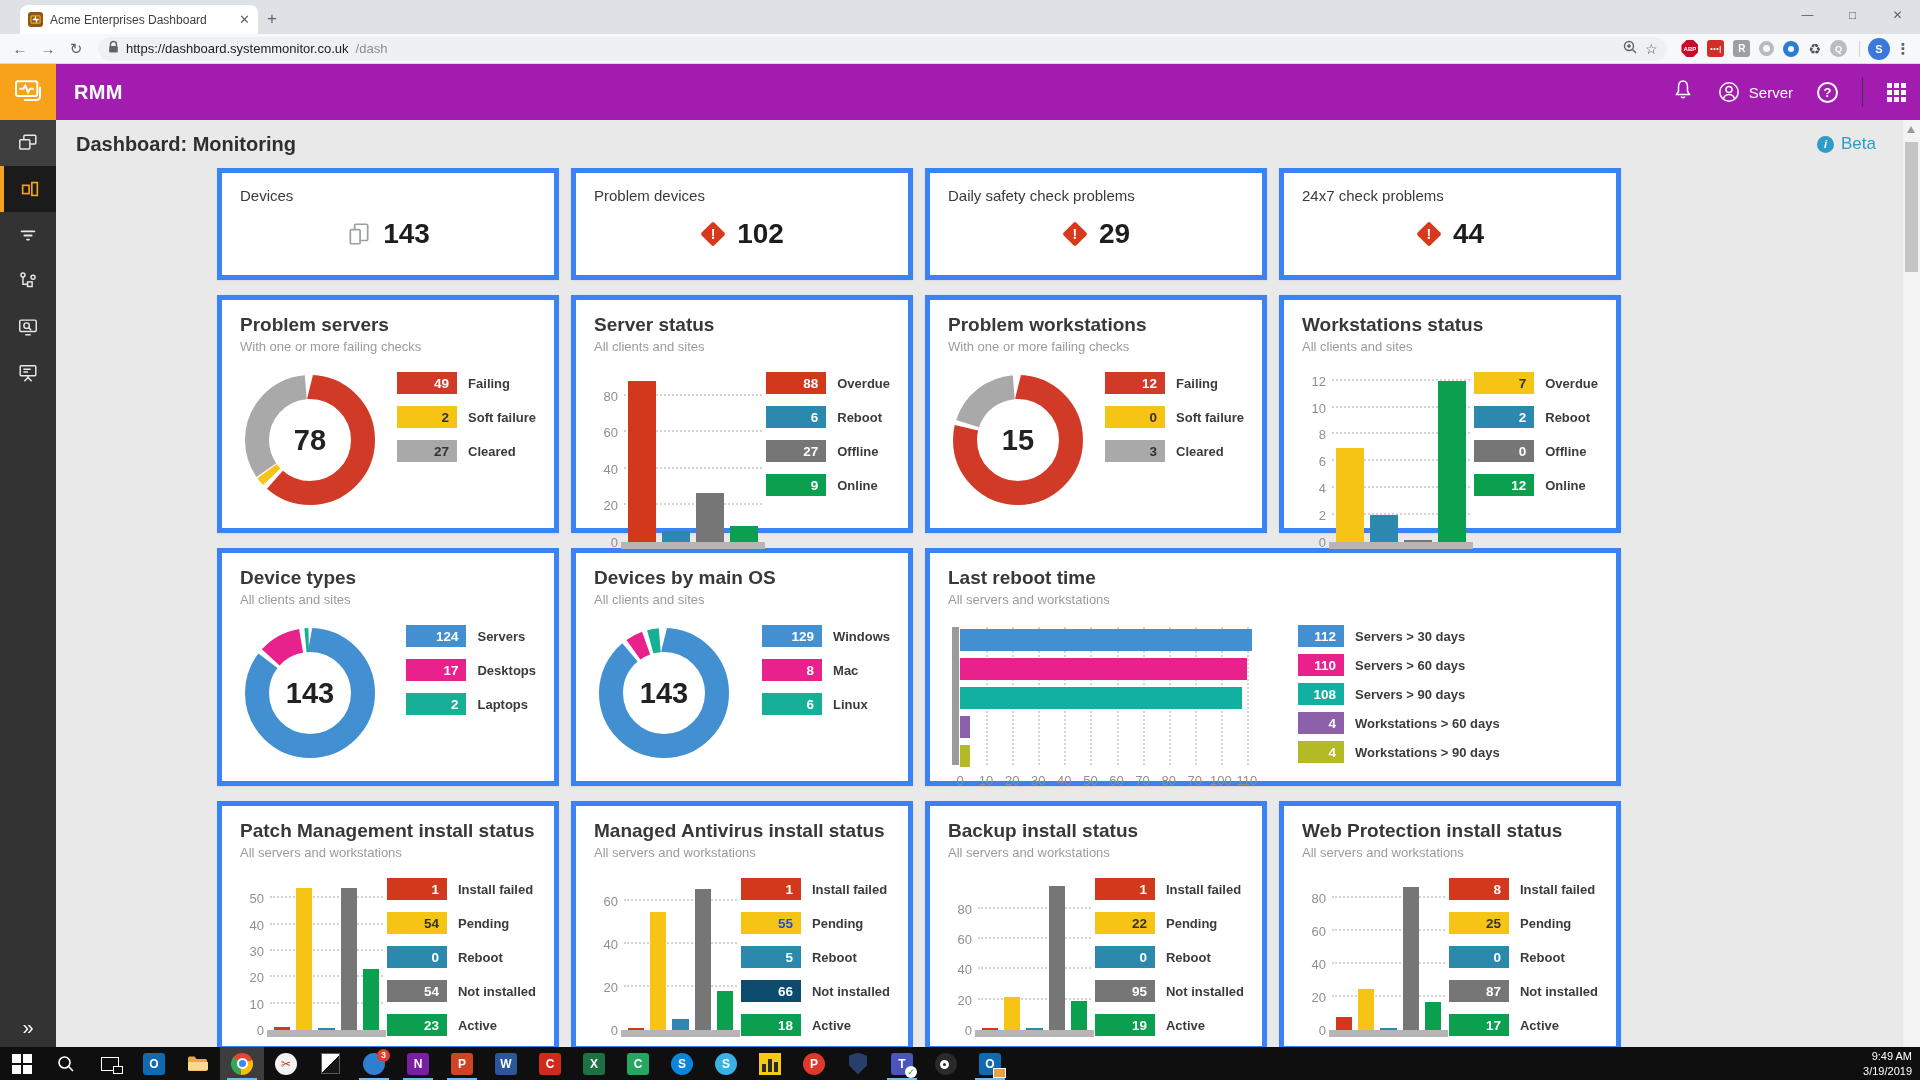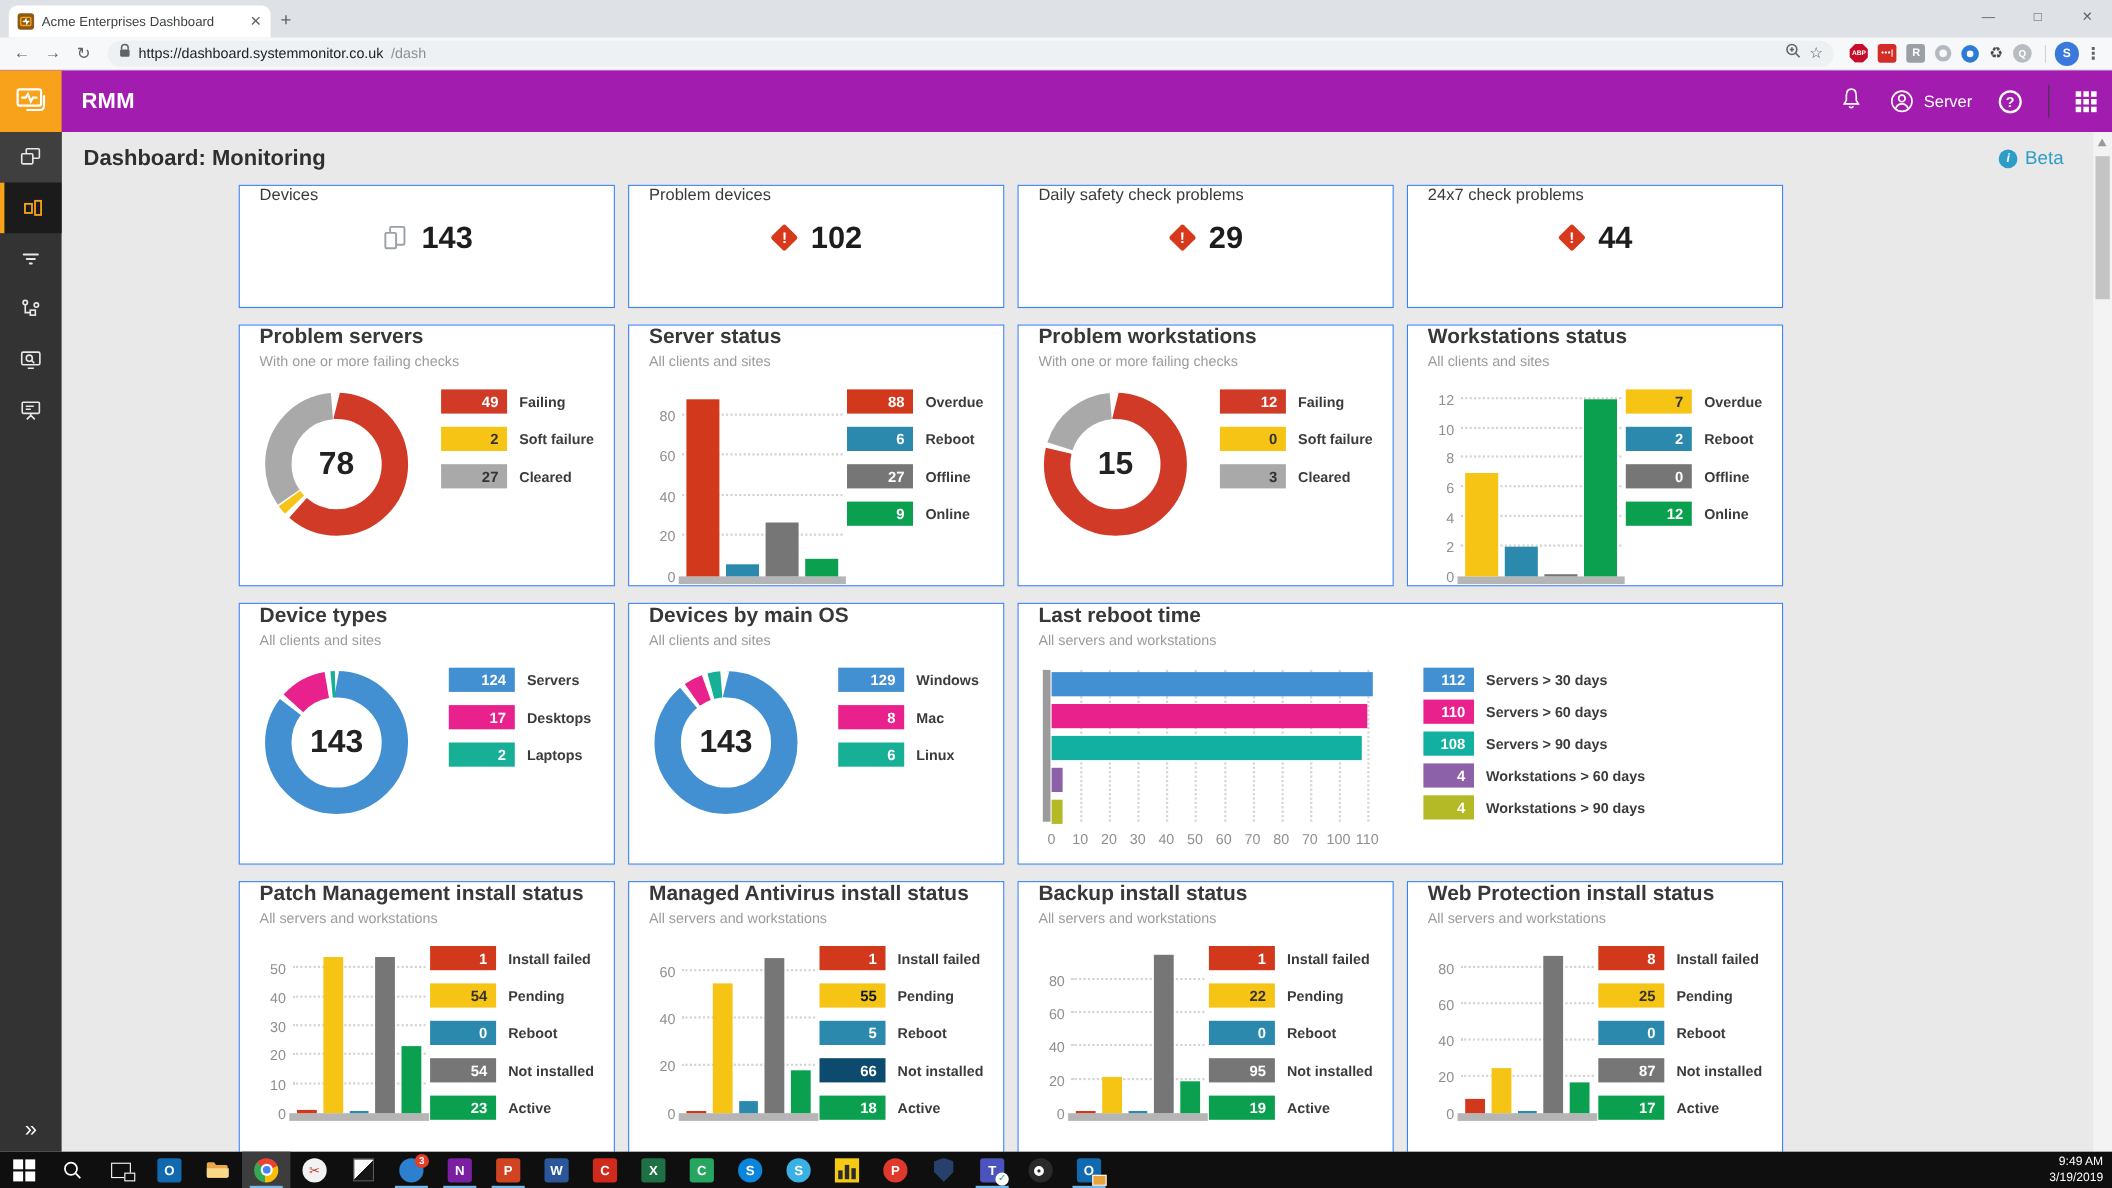--- a/index.html
+++ b/index.html
@@ -1,20 +1,20 @@
 <!DOCTYPE html>
 <html><head>
 <meta charset="utf-8">
 <style>
   * { margin:0; padding:0; box-sizing:border-box; }
   html,body { width:1920px; height:1080px; overflow:hidden; }
   body { font-family:"Liberation Sans","DejaVu Sans",sans-serif; background:#e9e9e9; position:relative; }
 
   
-  .tabstrip { height:34px; background:#dee1e6; position:relative; display:flex; align-items:flex-end; padding-left:8px; }
+  .tabstrip { height:34px; background:#dee1e6; position:relative; display:flex; align-items:flex-end; padding-left:20px; }
   .tab { width:238px; height:29px; background:#fff; border-radius:8px 8px 0 0; display:flex; align-items:center; padding:0 8px; gap:7px; }
   .favicon { width:15px; height:15px; background:#8a5a14; border-radius:3px; display:flex; align-items:center; justify-content:center; flex:0 0 auto; }
   .tab-title { font-size:12px; color:#3c4043; white-space:nowrap; overflow:hidden; flex:1; }
   .tab-close { color:#5f6368; font-size:13px; cursor:default; }
   .newtab { width:28px; height:28px; display:flex; align-items:center; justify-content:center; color:#5f6368; font-size:17px; margin-bottom:1px; }
   .win-controls { position:absolute; right:0; top:0; height:30px; display:flex; }
   .win-controls span { width:45px; text-align:center; line-height:30px; color:#5f6368; font-size:12px; }
 
   .toolbar { height:30px; background:#f7f8f9; border-bottom:1px solid #d7dade; display:flex; align-items:center; padding:0 8px; gap:4px; }
   .nav-ic { width:24px; text-align:center; font-size:15px; color:#5f6368; }
@@ -53,21 +53,21 @@
   .side-item.active { background:#1b1b1b; border-left:4px solid #f7a21a; }
   .side-expand { position:absolute; bottom:8px; width:56px; text-align:center; color:#fff; font-size:20px; }
 
   
   .content { position:absolute; left:56px; top:120px; right:0; bottom:33px; background:#e9e9e9; overflow:hidden; }
   .page-head-title { position:absolute; top:13px; left:20px; font-size:20px; font-weight:600; color:#2f2f2f; }
   .beta { position:absolute; top:14px; right:44px; display:flex; align-items:center; gap:7px; color:#2d9dc7; font-size:17px; }
   .beta-i { width:17px; height:17px; border-radius:50%; background:#2d9dc7; color:#fff; font-size:11px; font-weight:700; font-style:italic; display:flex; align-items:center; justify-content:center; }
 
   .board { margin:48px 0 0 161px; display:grid; grid-template-columns:repeat(4,342px); grid-template-rows:112px 238px 238px 250px; gap:15px 12px; }
-  .card { background:#fff; border:1px solid #3b82f6; box-shadow:0 1px 2px rgba(0,0,0,.07); padding:0 18px; }
+  .card { background:#fff; border:5px solid #3b82f6; box-shadow:0 1px 2px rgba(0,0,0,.07); padding:14px 18px; }
   .wide { grid-column:span 2; }
 
   .stat-title { font-size:15px; color:#3a3a3a; }
   .stat-value { display:flex; align-items:center; justify-content:center; gap:11px; margin-top:14px; }
   .stat-num { font-size:28px; font-weight:700; color:#1d1d1d; }
   .alert-ic { position:relative; width:26px; height:26px; flex:0 0 auto; }
   .diamond { position:absolute; left:4px; top:4px; width:18px; height:18px; background:#d8391d; border-radius:2px; transform:rotate(45deg); }
   .excl { position:absolute; inset:0; display:flex; align-items:center; justify-content:center; color:#fff; font-weight:700; font-size:14px; }
 
   .card-title { font-size:19px; font-weight:600; color:#383838; }
@@ -656,21 +656,21 @@
               <div class="vtick" style="bottom: 91.7143px;">40</div>
               <div class="vtick" style="bottom: 134.571px;">60</div>
             </div>
           </div>
         <div class="legend">
             <div class="leg-row">
               <div class="pill" style="background: rgb(210, 57, 28); color: rgb(255, 255, 255);">1</div>
               <span class="leg-label">Install failed</span>
             </div>
             <div class="leg-row">
-              <div class="pill" style="background: rgb(246, 196, 20); color: #0f172a;">55</div>
+              <div class="pill" style="background: rgb(246, 196, 20); color: #1d4ed8;">55</div>
               <span class="leg-label">Pending</span>
             </div>
             <div class="leg-row">
               <div class="pill" style="background: rgb(42, 137, 173); color: rgb(255, 255, 255);">5</div>
               <span class="leg-label">Reboot</span>
             </div>
             <div class="leg-row">
               <div class="pill" style="background: #0c4a6e; color: rgb(255, 255, 255);">66</div>
               <span class="leg-label">Not installed</span>
             </div>

